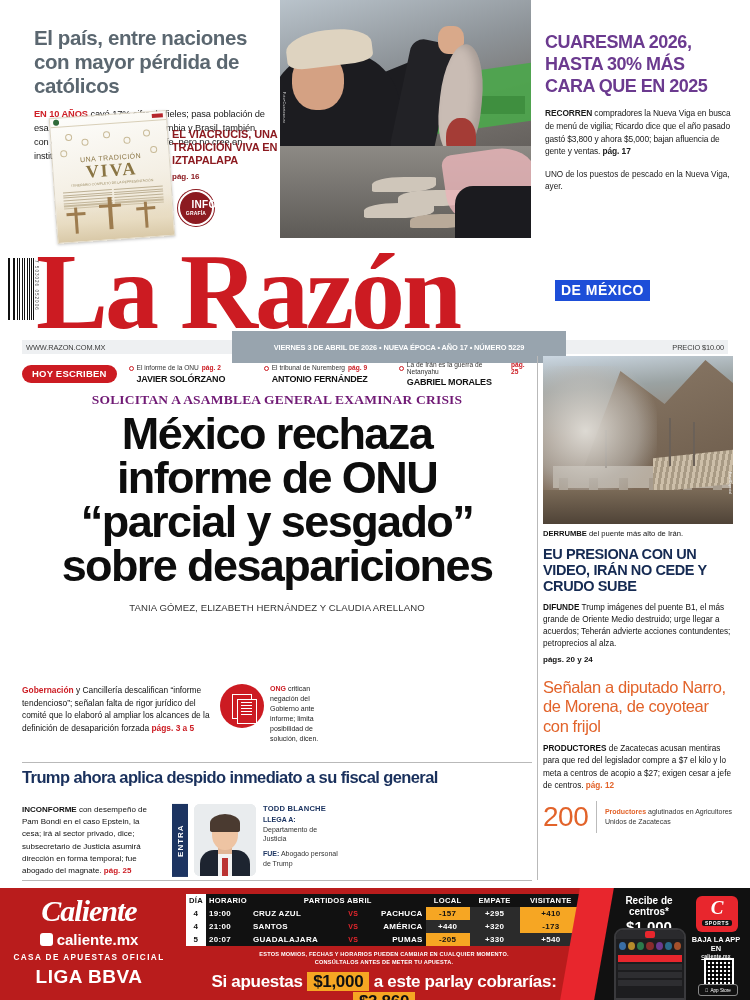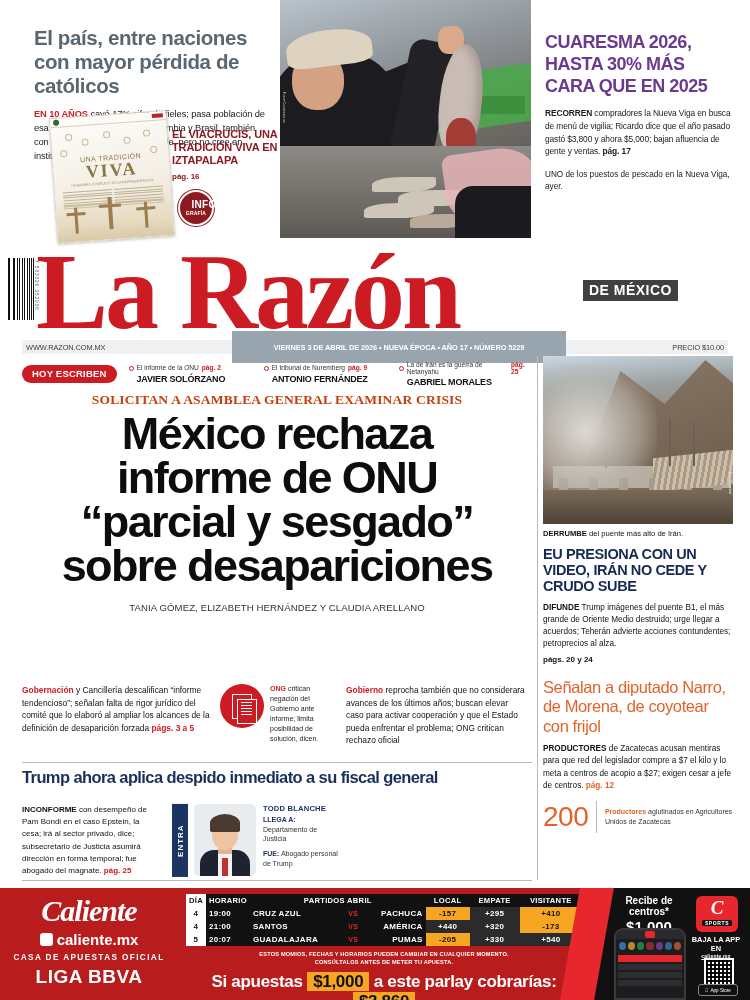--- a/index.html
+++ b/index.html
@@ -87,21 +87,21 @@
   .tr-cap { margin-top: 11px; font-size: 8.2px; line-height: 1.45; color: #1a1a1a; }
 
   
   .masthead { position: absolute; left: 0; top: 228px; width: 750px; height: 110px; }
   .mast-red {
     position: absolute; left: 36px; top: 12px; width: 714px; height: 104px;
     color: #cc1b22; font-family: "Liberation Serif", serif; font-weight: 700;
     font-size: 108px; line-height: 104px; letter-spacing: -3px;
   }
   .mast-de {
-    position: absolute; right: 72px; top: 52px; background: #404040; color: #fff;
+    position: absolute; right: 100px; top: 52px; background: #1d4ed8; color: #fff;
     font-family: "Liberation Sans", sans-serif; font-weight: 700; font-size: 14px;
     letter-spacing: .5px; padding: 2px 6px 3px;
   }
   .barcode { position: absolute; left: 8px; top: 258px; width: 26px; height: 62px; display: flex; gap: 1px; }
   .barcode i { display: block; width: 1px; height: 100%; background: #111; }
   .barcode i.w { width: 2px; }
   .barcode i.s { background: transparent; }
   .barcode-num { position: absolute; left: 34px; top: 260px; font-size: 4.6px; color:#444; writing-mode: vertical-rl; letter-spacing: 1px;}
 
   
@@ -122,21 +122,21 @@
   .hoy-item { flex: 1; padding-left: 2px; }
   .hoy-top { font-size: 6.6px; color: #333; display: flex; align-items: center; gap: 3px; line-height:1.1;}
   .hoy-o { width: 5px; height: 5px; border: 1px solid #cc1b22; border-radius: 50%; flex: none; }
   .hoy-top .pg { color: #cc1b22; font-weight: 800; }
   .hoy-name { font-size: 9px; font-weight: 800; color: #111; margin-top: 2px; padding-left: 8px; letter-spacing: -0.2px;}
 
   
   .main-col { position: absolute; left: 22px; top: 392px; width: 510px; }
   .kicker {
     text-align: center; font-family: "Liberation Serif", serif; font-weight: 700;
-    font-size: 13.5px; color: #c2410c; letter-spacing: .2px;
+    font-size: 13.5px; color: #701a75; letter-spacing: .2px;
   }
   .mainhead {
     text-align: center; font-weight: 800; color: #0d0d0d; font-size: 45px;
     line-height: 0.98; letter-spacing: -1.6px; margin-top: 4px;
   }
   .byline {
     text-align: center; font-size: 9.6px; color: #333; letter-spacing: .1px; margin-top: 14px; font-weight: 400;
   }
 
   .tri { position: absolute; left: 22px; top: 684px; width: 510px; display: flex; gap: 0; }
@@ -441,23 +441,20 @@
     <div class="tri-col a">
       <b>Gobernación</b><span> y Cancillería descalifican “informe tendencioso”; señalan falta de rigor jurídico del comité que lo elaboró al ampliar los alcances de la definición de desaparición forzada </span><span class="pg">págs. 3 a 5</span>
     </div>
     <div class="tri-col b">
       <span class="ong-ico">
           <span class="ong-doc">
             <i></i>
           </span>
         </span>
       <span class="ong-txt"><b>ONG</b><span> critican negación del Gobierno ante informe; limita posibilidad de solución, dicen.</span></span>
-    </div>
-    <div class="tri-col c">
-      <b>Gobierno</b><span> reprocha también que no considerara avances de los últimos años; buscan elevar caso para activar cooperación y que el Estado pueda enfrentar el problema; ONG critican rechazo oficial</span>
     </div>
   </div>
 
   <div class="rule" style="left:22px; top:762px; width:510px; height:1px;"></div>
 
   <div class="trump">
     <div class="trump-head">Trump ahora aplica despido inmediato a su fiscal general</div>
     <div class="trump-row">
       <div class="trump-lead">
         <b>INCONFORME</b><span> con desempeño de Pam Bondi en el caso Epstein, la cesa; irá al sector privado, dice; subsecretario de Justicia asumirá dirección en forma temporal; fue abogado del magnate. </span><span class="pg">pág. 25</span>

